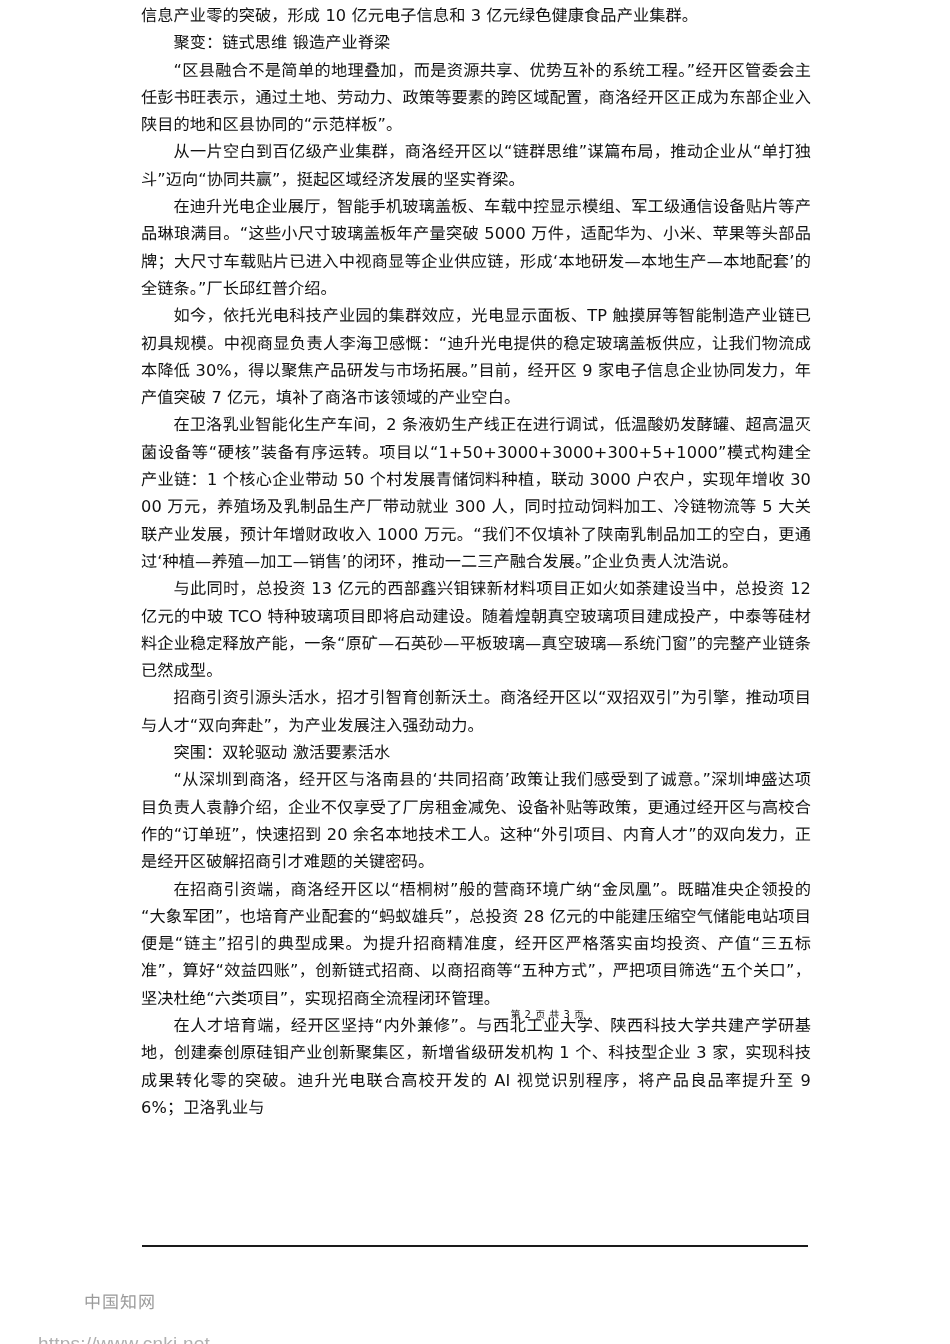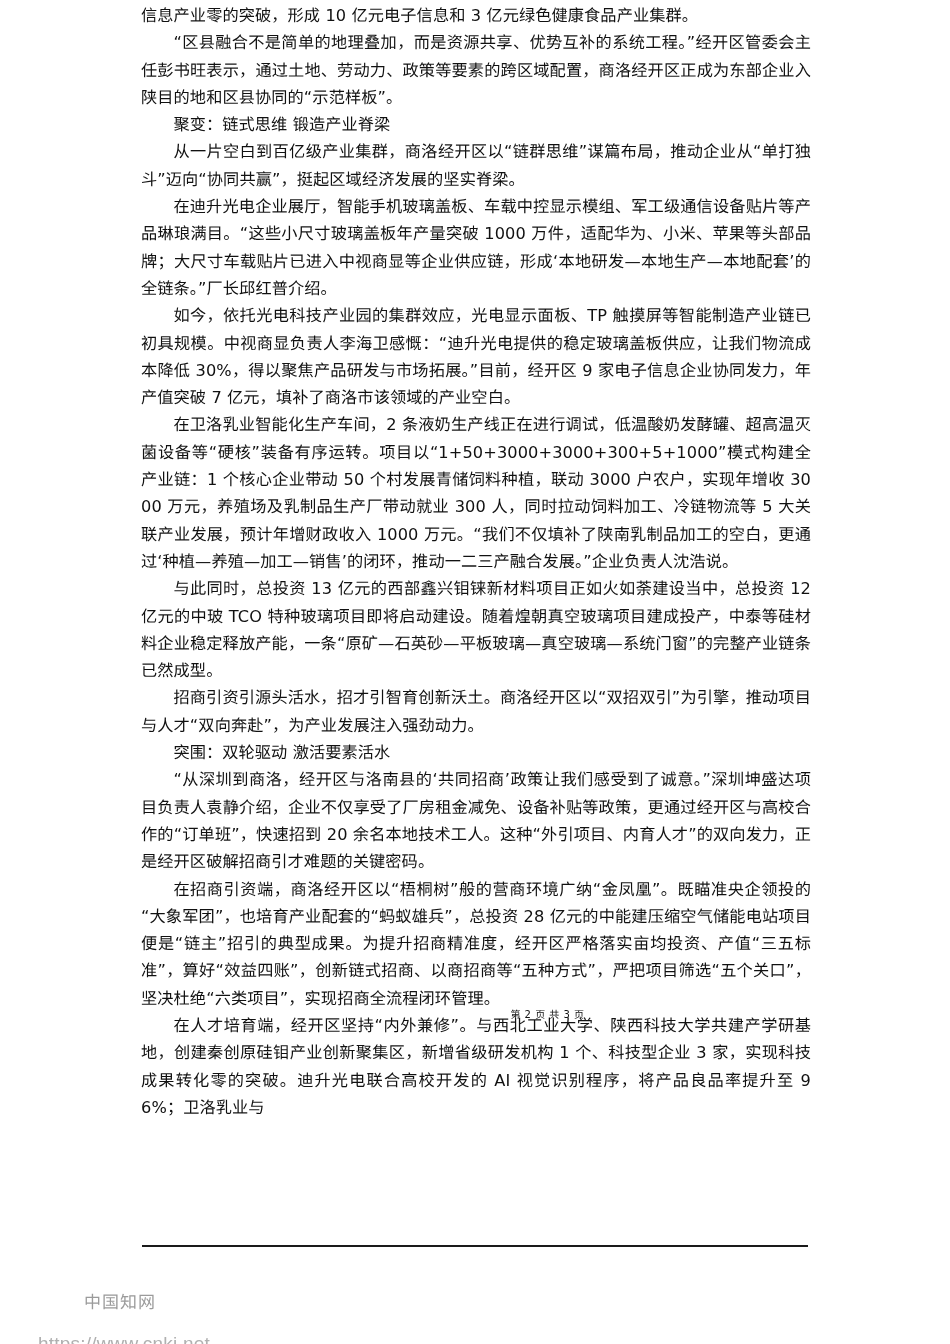--- a/index.html
+++ b/index.html
@@ -113,24 +113,24 @@
     margin-left: 8px;
   }
 </style>
 </head>
 <body>
 
 <div class="page">
 
   <div class="text-column">
     <p class="para cont">信息产业零的突破，形成 10 亿元电子信息和 3 亿元绿色健康食品产业集群。</p>
+    <p class="para heading">聚变：链式思维 锻造产业脊梁</p>
     <p class="para indent">“区县融合不是简单的地理叠加，而是资源共享、优势互补的系统工程。”经开区管委会主任彭书旺表示，通过土地、劳动力、政策等要素的跨区域配置，商洛经开区正成为东部企业入陕目的地和区县协同的“示范样板”。</p>
-    <p class="para heading">聚变：链式思维 锻造产业脊梁</p>
     <p class="para indent">从一片空白到百亿级产业集群，商洛经开区以“链群思维”谋篇布局，推动企业从“单打独斗”迈向“协同共赢”，挺起区域经济发展的坚实脊梁。</p>
-    <p class="para indent">在迪升光电企业展厅，智能手机玻璃盖板、车载中控显示模组、军工级通信设备贴片等产品琳琅满目。“这些小尺寸玻璃盖板年产量突破 1000 万件，适配华为、小米、苹果等头部品牌；大尺寸车载贴片已进入中视商显等企业供应链，形成‘本地研发—本地生产—本地配套’的全链条。”厂长邱红普介绍。</p>
+    <p class="para indent">在迪升光电企业展厅，智能手机玻璃盖板、车载中控显示模组、军工级通信设备贴片等产品琳琅满目。“这些小尺寸玻璃盖板年产量突破 5000 万件，适配华为、小米、苹果等头部品牌；大尺寸车载贴片已进入中视商显等企业供应链，形成‘本地研发—本地生产—本地配套’的全链条。”厂长邱红普介绍。</p>
     <p class="para indent">如今，依托光电科技产业园的集群效应，光电显示面板、TP 触摸屏等智能制造产业链已初具规模。中视商显负责人李海卫感慨：“迪升光电提供的稳定玻璃盖板供应，让我们物流成本降低 30%，得以聚焦产品研发与市场拓展。”目前，经开区 9 家电子信息企业协同发力，年产值突破 7 亿元，填补了商洛市该领域的产业空白。</p>
     <p class="para indent">在卫洛乳业智能化生产车间，2 条液奶生产线正在进行调试，低温酸奶发酵罐、超高温灭菌设备等“硬核”装备有序运转。项目以“1+50+3000+3000+300+5+1000”模式构建全产业链：1 个核心企业带动 50 个村发展青储饲料种植，联动 3000 户农户，实现年增收 3000 万元，养殖场及乳制品生产厂带动就业 300 人，同时拉动饲料加工、冷链物流等 5 大关联产业发展，预计年增财政收入 1000 万元。“我们不仅填补了陕南乳制品加工的空白，更通过‘种植—养殖—加工—销售’的闭环，推动一二三产融合发展。”企业负责人沈浩说。</p>
     <p class="para indent">与此同时，总投资 13 亿元的西部鑫兴钼铼新材料项目正如火如荼建设当中，总投资 12 亿元的中玻 TCO 特种玻璃项目即将启动建设。随着煌朝真空玻璃项目建成投产，中泰等硅材料企业稳定释放产能，一条“原矿—石英砂—平板玻璃—真空玻璃—系统门窗”的完整产业链条已然成型。</p>
     <p class="para indent">招商引资引源头活水，招才引智育创新沃土。商洛经开区以“双招双引”为引擎，推动项目与人才“双向奔赴”，为产业发展注入强劲动力。</p>
     <p class="para heading">突围：双轮驱动 激活要素活水</p>
     <p class="para indent">“从深圳到商洛，经开区与洛南县的‘共同招商’政策让我们感受到了诚意。”深圳坤盛达项目负责人袁静介绍，企业不仅享受了厂房租金减免、设备补贴等政策，更通过经开区与高校合作的“订单班”，快速招到 20 余名本地技术工人。这种“外引项目、内育人才”的双向发力，正是经开区破解招商引才难题的关键密码。</p>
     <p class="para indent">在招商引资端，商洛经开区以“梧桐树”般的营商环境广纳“金凤凰”。既瞄准央企领投的“大象军团”，也培育产业配套的“蚂蚁雄兵”，总投资 28 亿元的中能建压缩空气储能电站项目便是“链主”招引的典型成果。为提升招商精准度，经开区严格落实亩均投资、产值“三五标准”，算好“效益四账”，创新链式招商、以商招商等“五种方式”，严把项目筛选“五个关口”，坚决杜绝“六类项目”，实现招商全流程闭环管理。</p>
     <p class="para indent">在人才培育端，经开区坚持“内外兼修”。与西北工业大学、陕西科技大学共建产学研基地，创建秦创原硅钼产业创新聚集区，新增省级研发机构 1 个、科技型企业 3 家，实现科技成果转化零的突破。迪升光电联合高校开发的 AI 视觉识别程序，将产品良品率提升至 96%；卫洛乳业与</p>
   </div>
 

